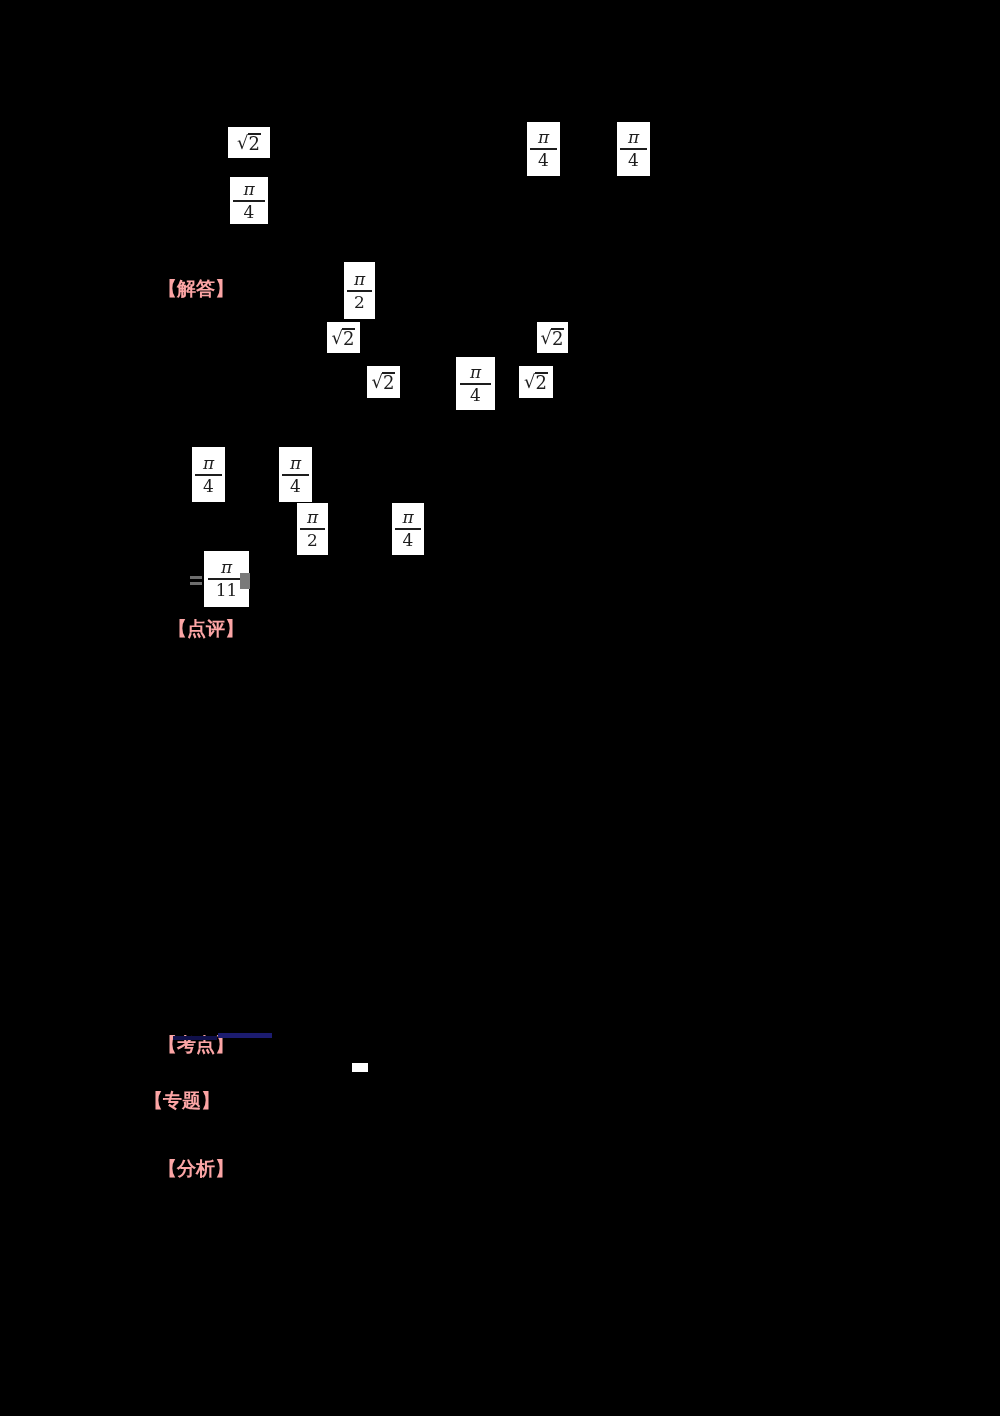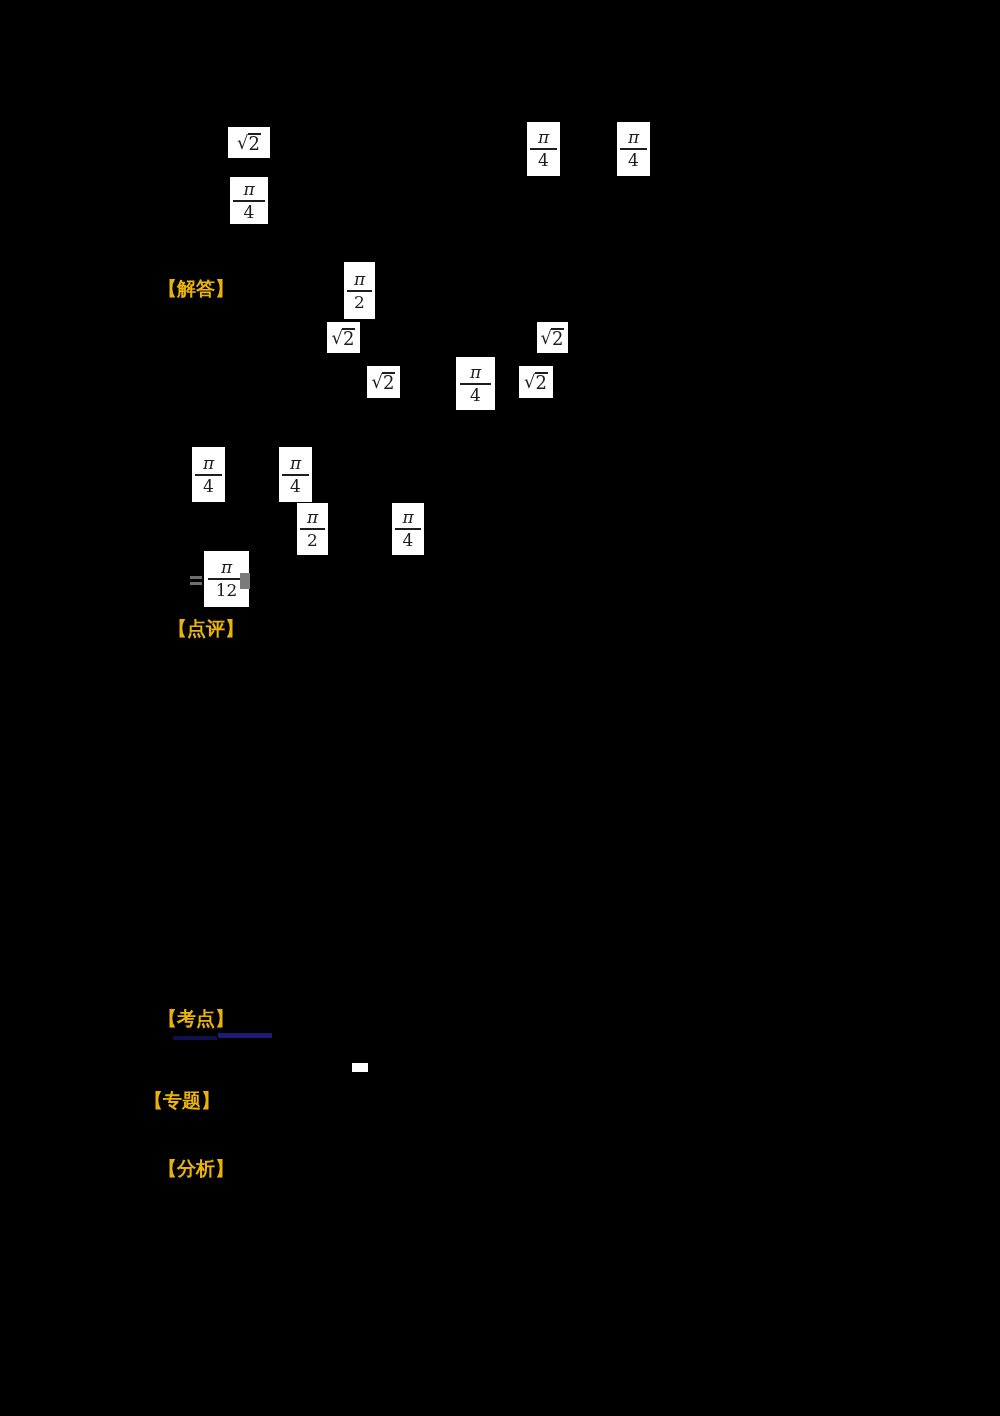--- a/index.html
+++ b/index.html
@@ -38,21 +38,21 @@
     background:#1d1d1d;
     margin:2px 0;
   }
   .sqrt{flex-direction:row;font-size:18px;line-height:1;}
   .sqrt .rad{font-style:normal;margin-right:-1px;}
   .sqrt .radicand{border-top:2px solid #1d1d1d;padding:0 1px;font-style:normal;}
 
   
   .marker{
     position:absolute;
-    color:#eab308;
+    color:#fca5a5;
     font-weight:bold;
     font-size:19px;
     line-height:24px;
     letter-spacing:0px;
     white-space:nowrap;
   }
 
   
   .link-underline{
     position:absolute;
@@ -156,27 +156,27 @@
     <span class="num">π</span>
     <span class="fracbar"></span>
     <span class="den">4</span>
   </div>
 
   <div class="gray-tick" style="left:190px;top:576px;width:12px;height:3px"></div>
   <div class="gray-tick" style="left:190px;top:582px;width:12px;height:3px"></div>
   <div class="fbox frac" style="left:204px;top:551px;width:45px;height:56px">
     <span class="num">π</span>
     <span class="fracbar"></span>
-    <span class="den">12</span>
+    <span class="den">11</span>
   </div>
   <div class="gray-tick" style="left:240px;top:573px;width:10px;height:16px;background:#7a7a7a"></div>
 
   <div class="marker" style="left:168px;top:616px">【点评】</div>
 
-  <div class="marker" style="left:158px;top:1006px">【考点】</div>
+  <div class="marker" style="left:158px;top:1032px">【考点】</div>
   <div class="link-underline faint" style="left:173px;top:1036px;width:44px;height:4px"></div>
   <div class="link-underline" style="left:218px;top:1033px;width:54px;height:5px"></div>
 
   <div class="blank-fragment" style="left:352px;top:1063px;width:16px;height:9px"></div>
 
   <div class="marker" style="left:144px;top:1088px">【专题】</div>
 
   <div class="marker" style="left:158px;top:1156px">【分析】</div>
 
 </div>

